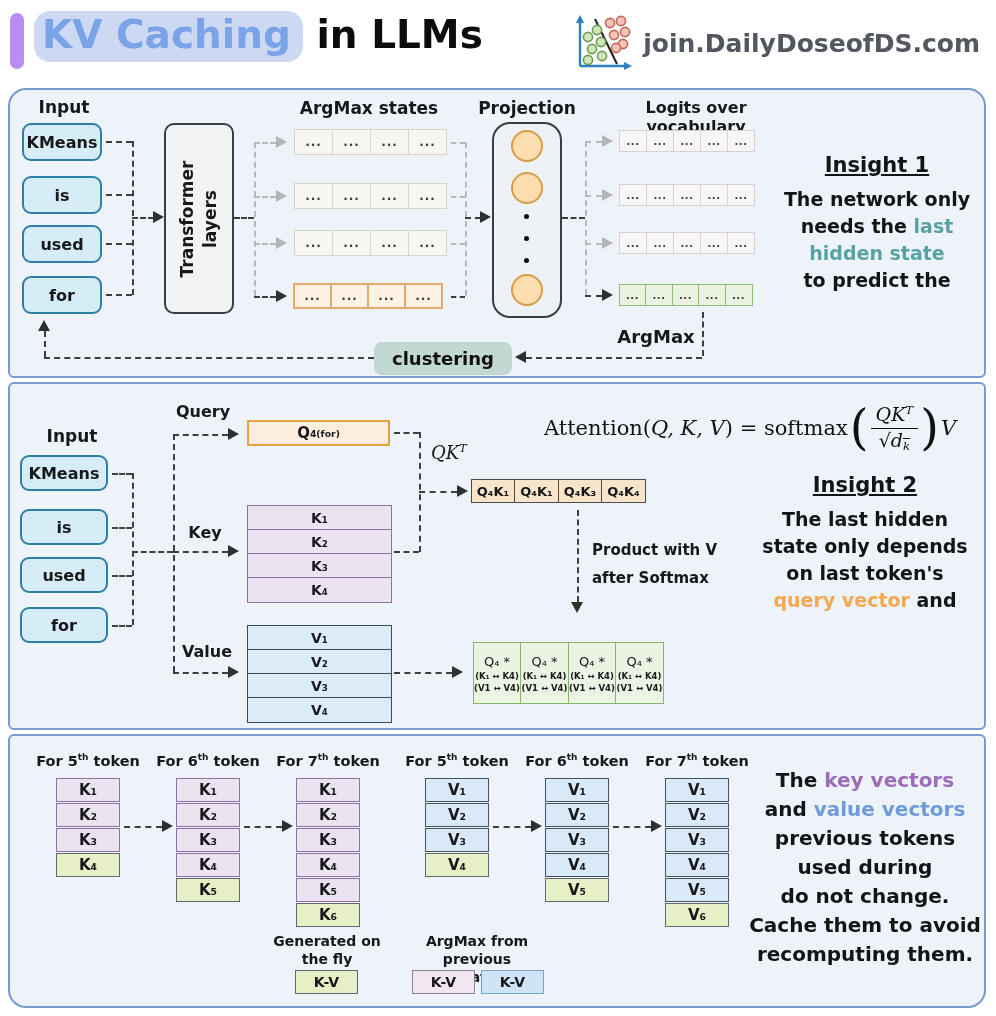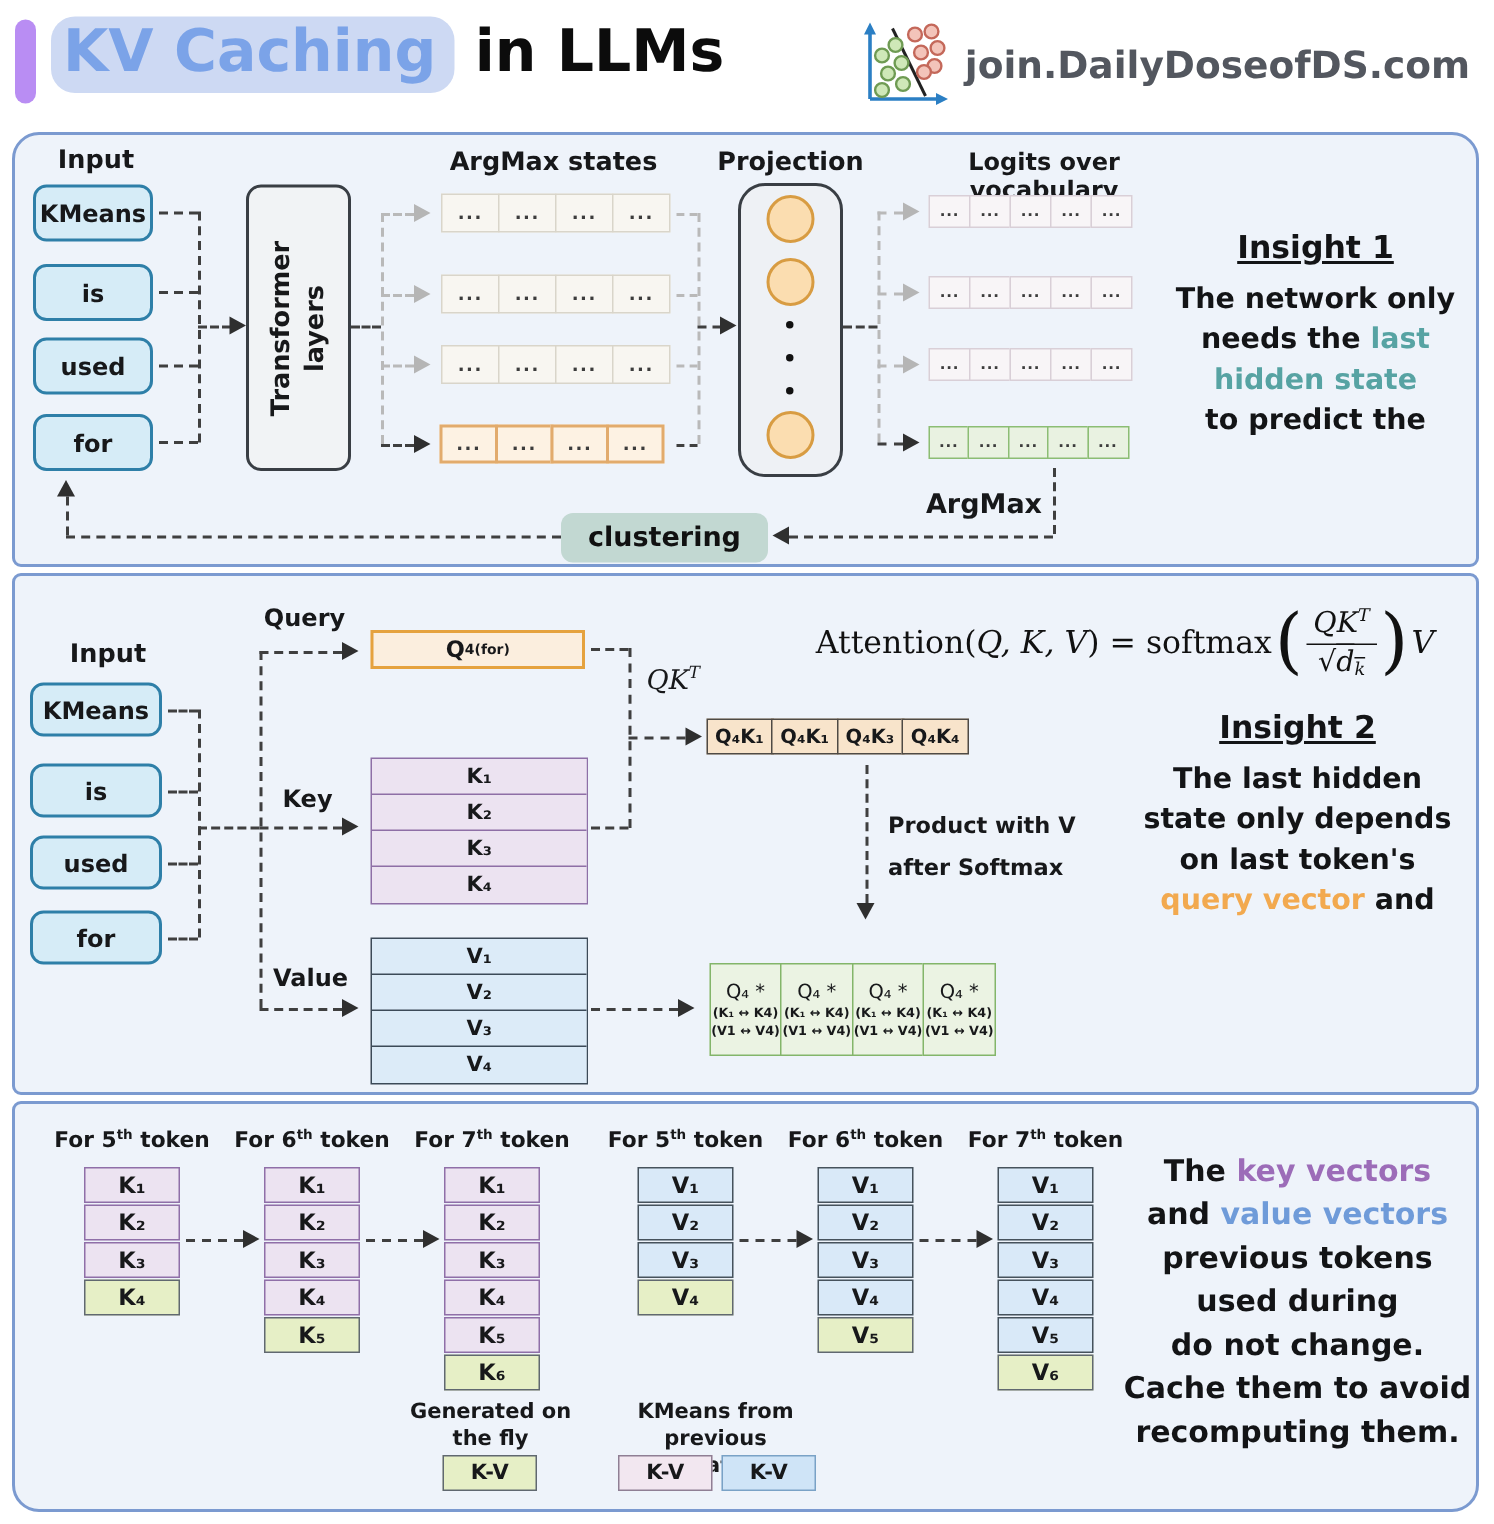--- a/index.html
+++ b/index.html
@@ -441,21 +441,21 @@
     <div class="abs ah-r" style="left:521px;top:84px"></div>
     <div class="abs dash-h" style="left:603px;top:90px;width:38px"></div>
     <div class="abs ah-r" style="left:641px;top:84px"></div>
 
     <div class="abs legtxt" style="left:262px;top:196px;width:110px">
       <div>Generated on</div>
       <div>the fly</div>
     </div>
     <div class="abs legbox cgreen" style="left:285px;top:234px">K-V</div>
     <div class="abs legtxt" style="left:399px;top:196px;width:136px">
-      <div>KMeans from</div>
+      <div>ArgMax from</div>
       <div>previous iteration</div>
     </div>
     <div class="abs legbox" style="left:402px;top:234px;background:#f2e7f0;border:1.5px solid #8f7f94">K-V</div>
     <div class="abs legbox" style="left:471px;top:234px;background:#cfe4f7;border:1.5px solid #7aa2c6">K-V</div>
 
     <div class="abs insight" style="left:732px;top:30px;width:246px;font-size:20px;line-height:29px">
       <div><span>The </span><span class="purp">key vectors</span></div>
       <div><span>and </span><span class="blu">value vectors</span></div>
       <div><span>previous tokens</span></div>
       <div><span>used during</span></div>

